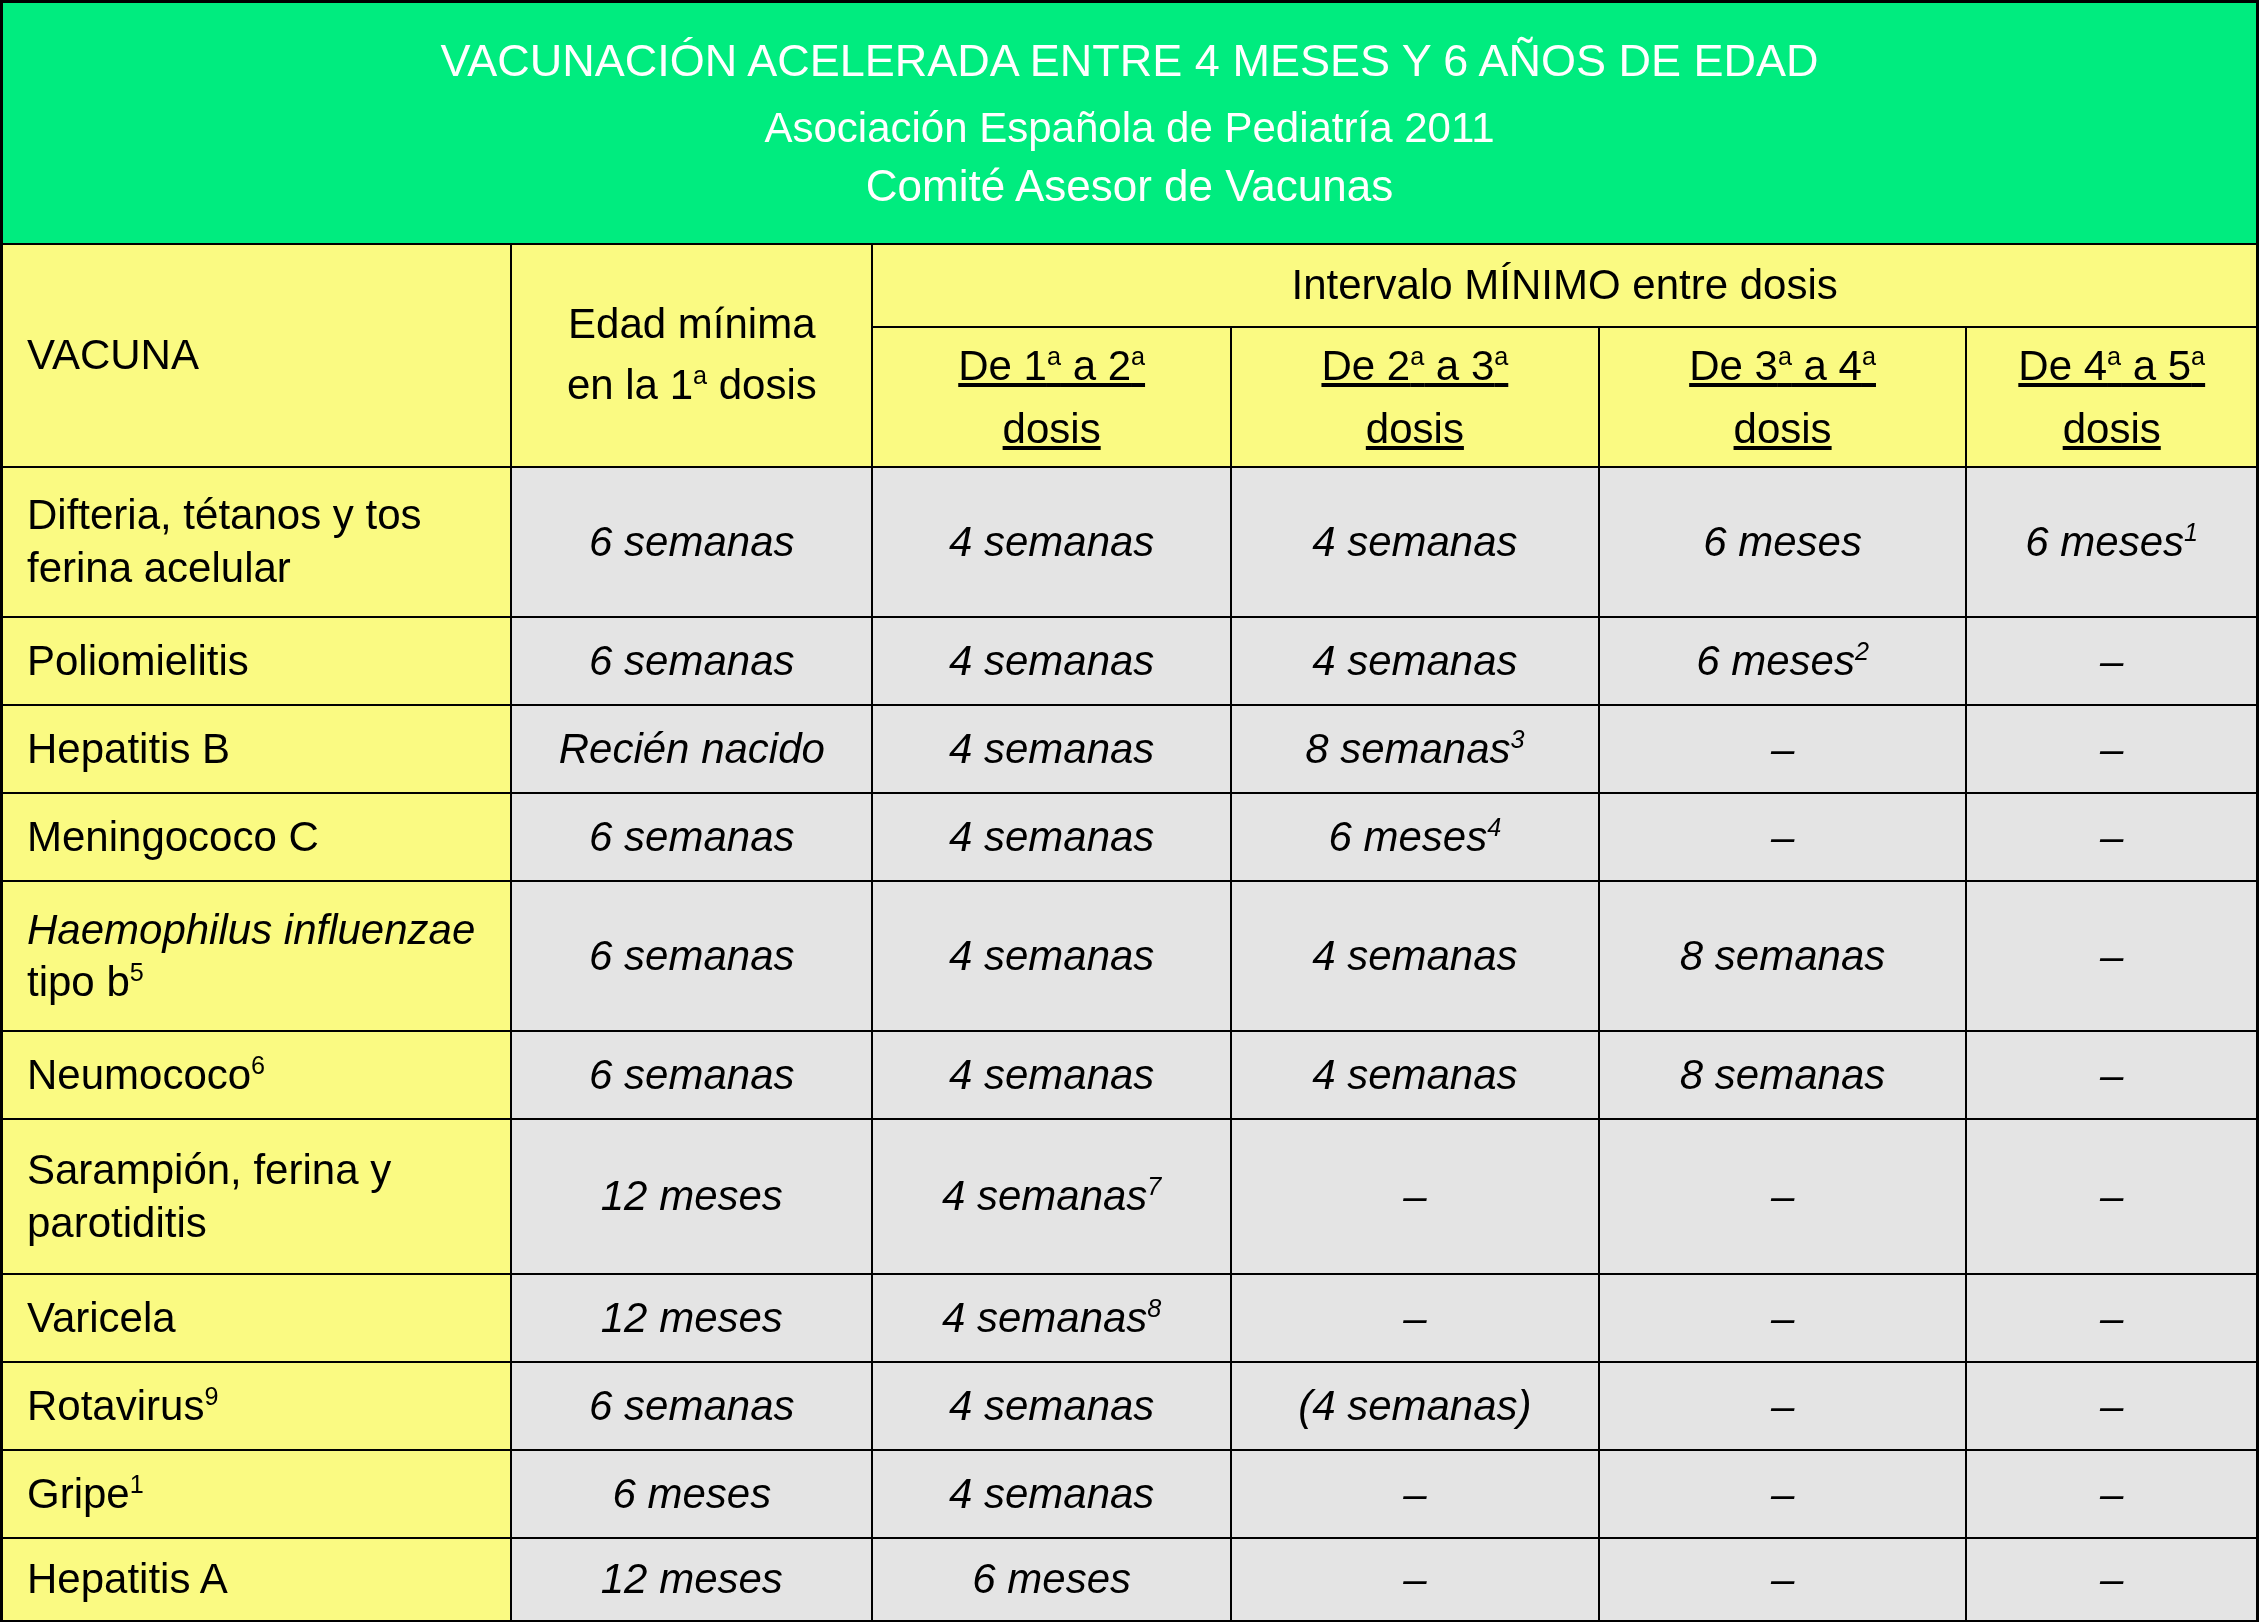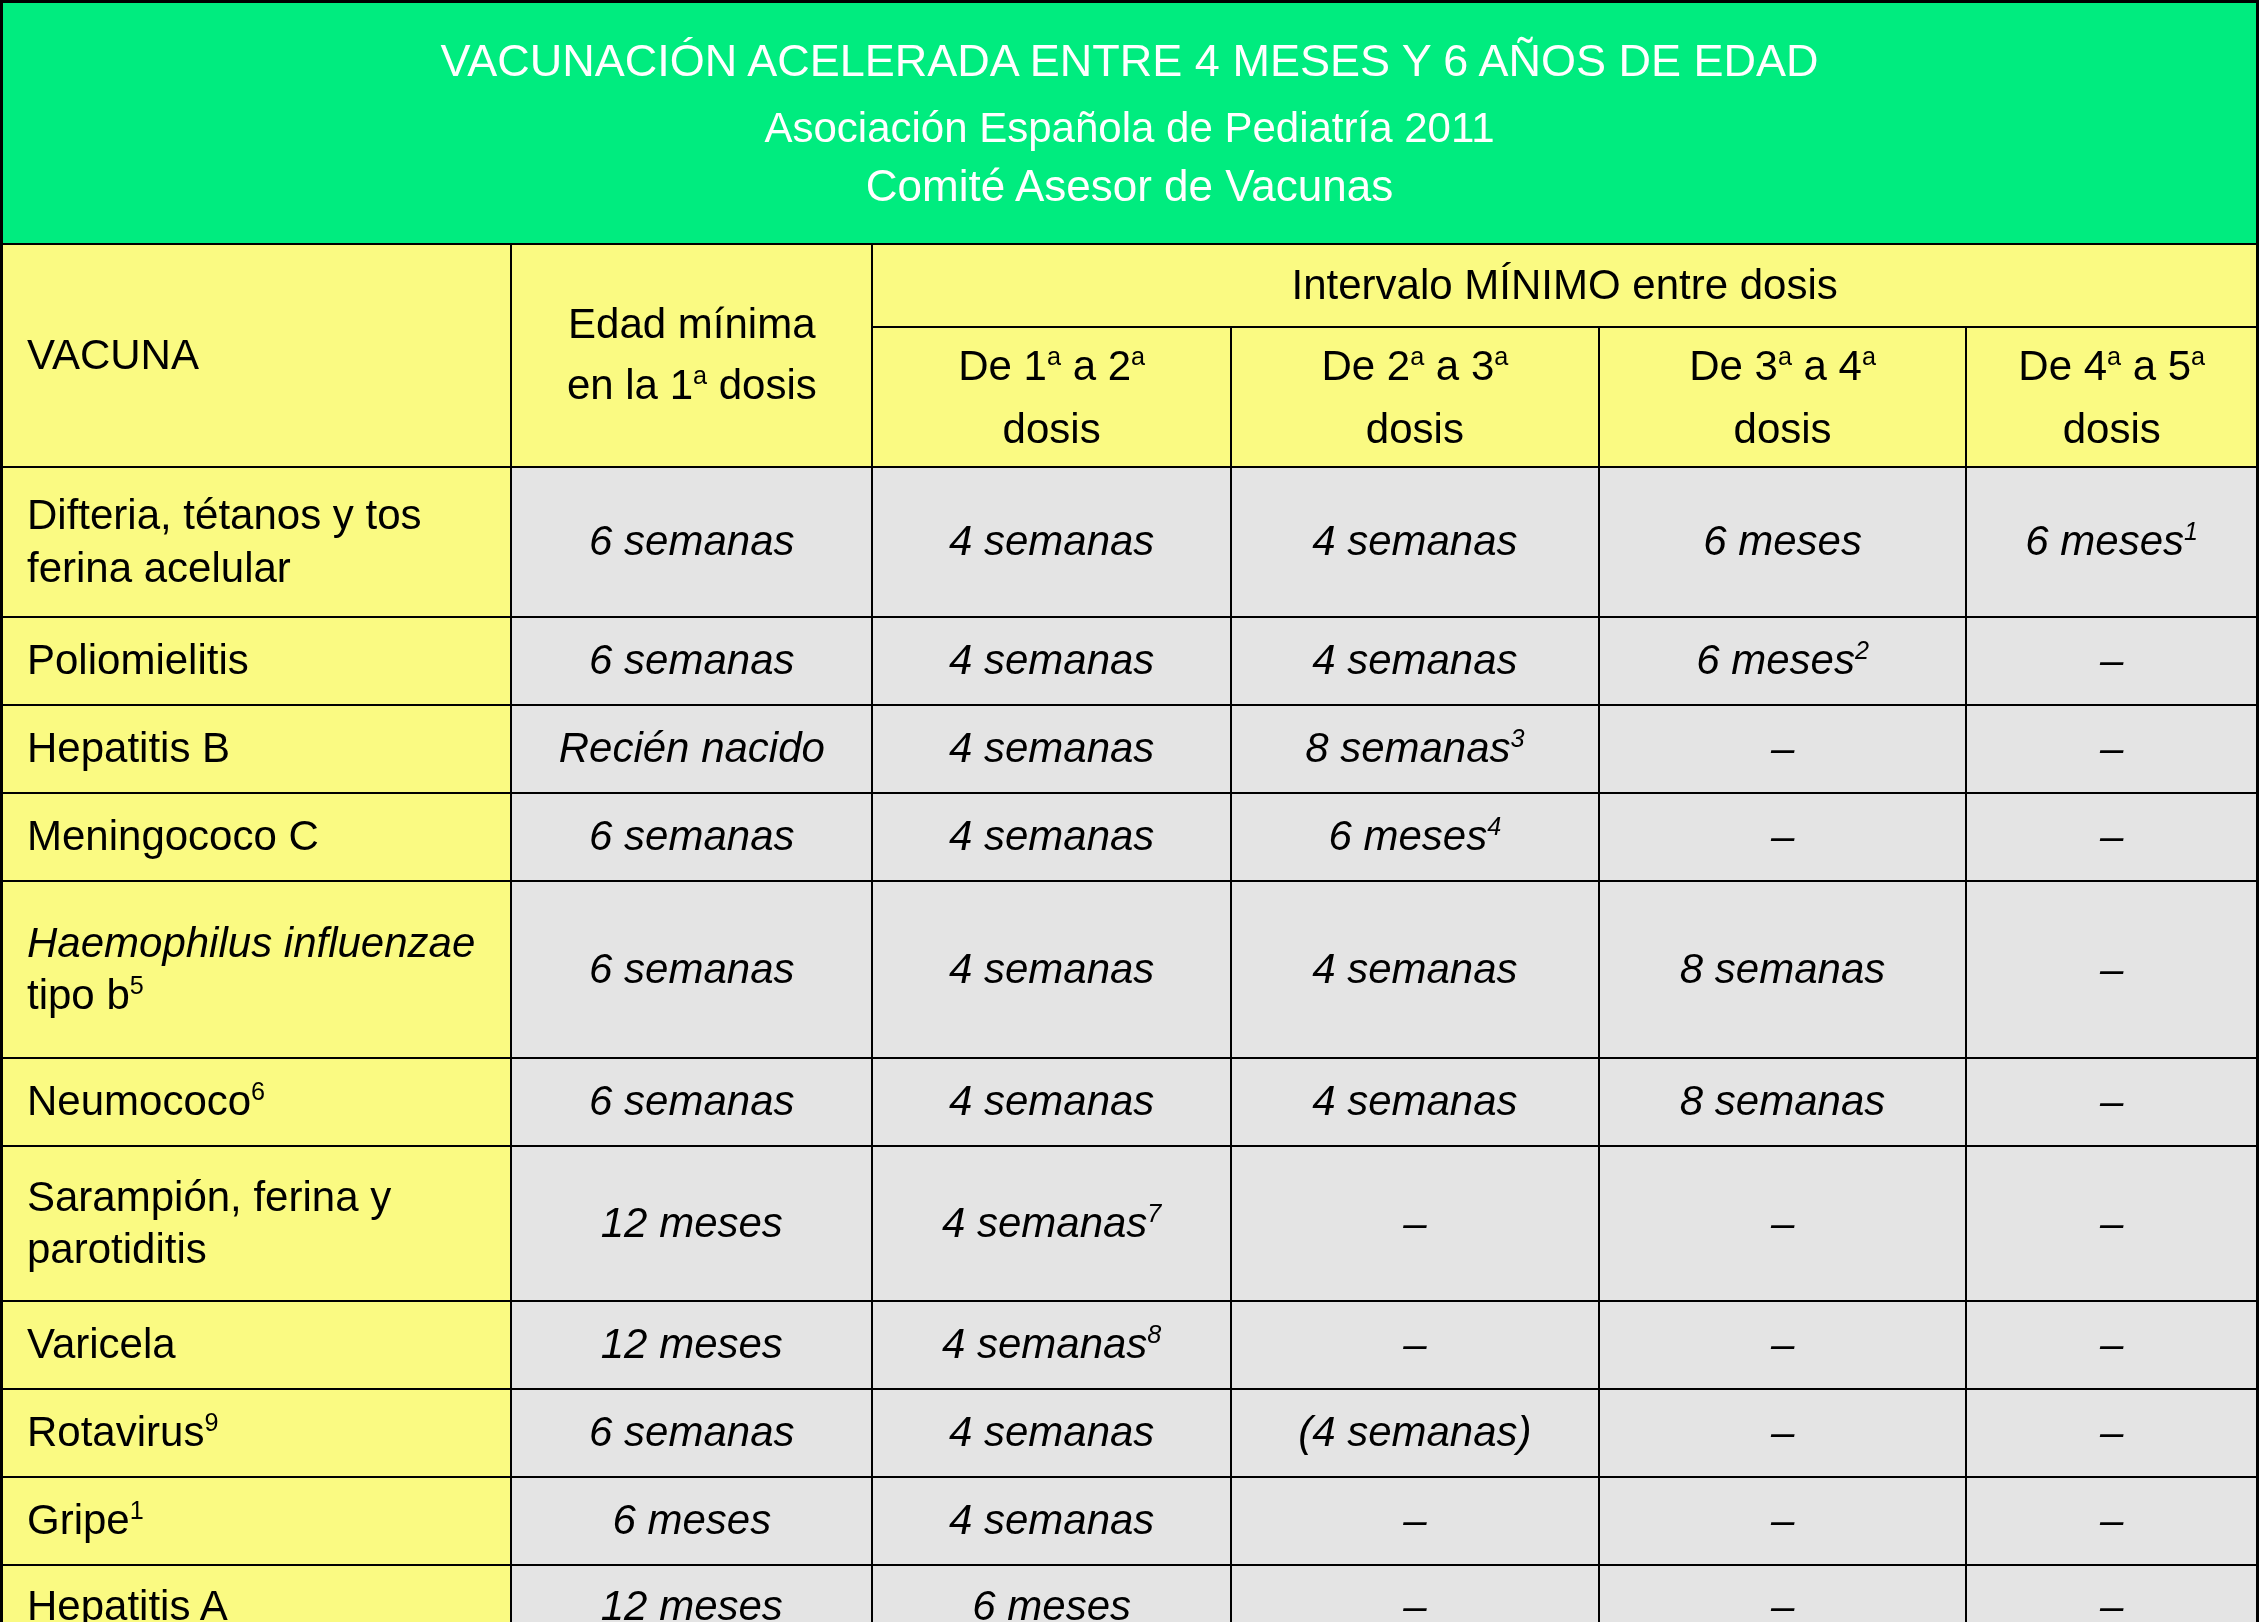--- a/index.html
+++ b/index.html
@@ -46,34 +46,34 @@
     text-align:center;
   }
   td.vacuna{
     background:var(--header-yellow);
     text-align:left;
     padding-left:24px;
   }
   td.edad{background:var(--header-yellow);text-align:center;line-height:1.45;}
   tr.hrow1 td{height:83px;}
   tr.hrow2 td{height:140px;}
-  td.sub{line-height:1.5;}
+  td.sub{line-height:1.5;text-decoration:underline;}
   td.name{
     background:var(--header-yellow);
     text-align:left;
     padding-left:24px;
     padding-right:14.8px;
   }
   td.d{
     background:var(--cell-gray);
     text-align:center;
     font-style:italic;
   }
   tr.r{height:88px;}
-  tr.tall{height:177px;}
+  tr.tall{height:150px;}
   tr.r1{height:150px;}
   tr.r7{height:155px;}
   tr.r11{height:83px;}
   sup{
     font-size:60%;
     line-height:0;
     vertical-align:super;
   }
   i{font-style:italic;}
 </style>

